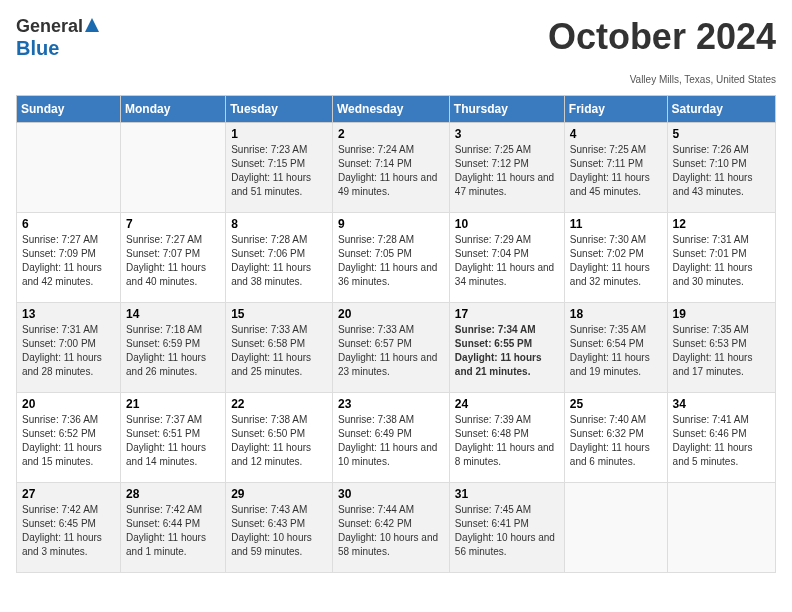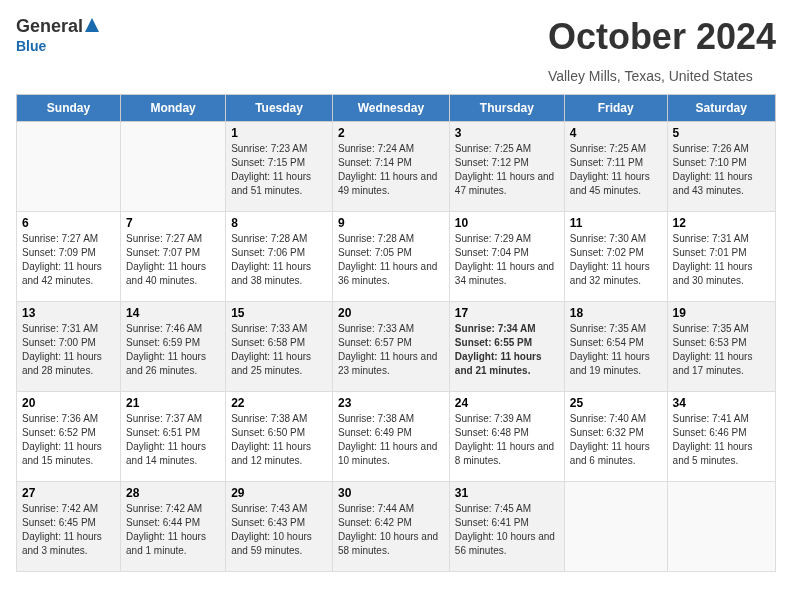--- a/index.html
+++ b/index.html
@@ -20,54 +20,54 @@
       display: flex;
       flex-direction: column;
       align-items: flex-start;
     }
     .logo-text-general {
       font-size: 18px;
       font-weight: bold;
       color: #333;
     }
     .logo-text-blue {
-      font-size: 14px;
+      font-size: 20px;
       font-weight: bold;
       color: #1a6ab0;
     }
     .logo-row {
       display: flex;
       align-items: center;
       justify-content: center;
     }
     .title-area {
-      text-align: left;
+      text-align: right;
     }
     .calendar-title {
       font-size: 36px;
       font-weight: bold;
       color: #333;
     }
     .calendar-subtitle {
-      font-size: 14px;
+      font-size: 10px;
       color: #555;
-      margin-top: 10px;
+      margin-top: 16px;
     }
     table {
       width: 100%;
       border-collapse: collapse;
       font-size: 11px;
     }
     thead tr {
       background-color: #3a7abf;
       color: #fff;
     }
     thead th {
       padding: 6px 4px;
-      text-align: center;
+      text-align: left;
       font-size: 12px;
       font-weight: bold;
       border: 1px solid #ccc;
     }
     tbody tr {
       background-color: #fff;
     }
     tbody tr:nth-child(odd) {
       background-color: #f2f2f2;
     }
@@ -209,21 +209,21 @@
       </tr>
       <tr>
         <td>
           <div class="day-num">13</div>
           <div class="day-info" style="white-space: pre-line;">Sunrise: 7:31 AM
 Sunset: 7:00 PM
 Daylight: 11 hours and 28 minutes.</div>
         </td>
         <td>
           <div class="day-num">14</div>
-          <div class="day-info" style="white-space: pre-line;">Sunrise: 7:46 AM
+          <div class="day-info" style="white-space: pre-line;">Sunrise: 7:18 AM
 Sunset: 6:59 PM
 Daylight: 11 hours and 26 minutes.</div>
         </td>
         <td>
           <div class="day-num">15</div>
           <div class="day-info" style="white-space: pre-line;">Sunrise: 7:33 AM
 Sunset: 6:58 PM
 Daylight: 11 hours and 25 minutes.</div>
         </td>
         <td>

